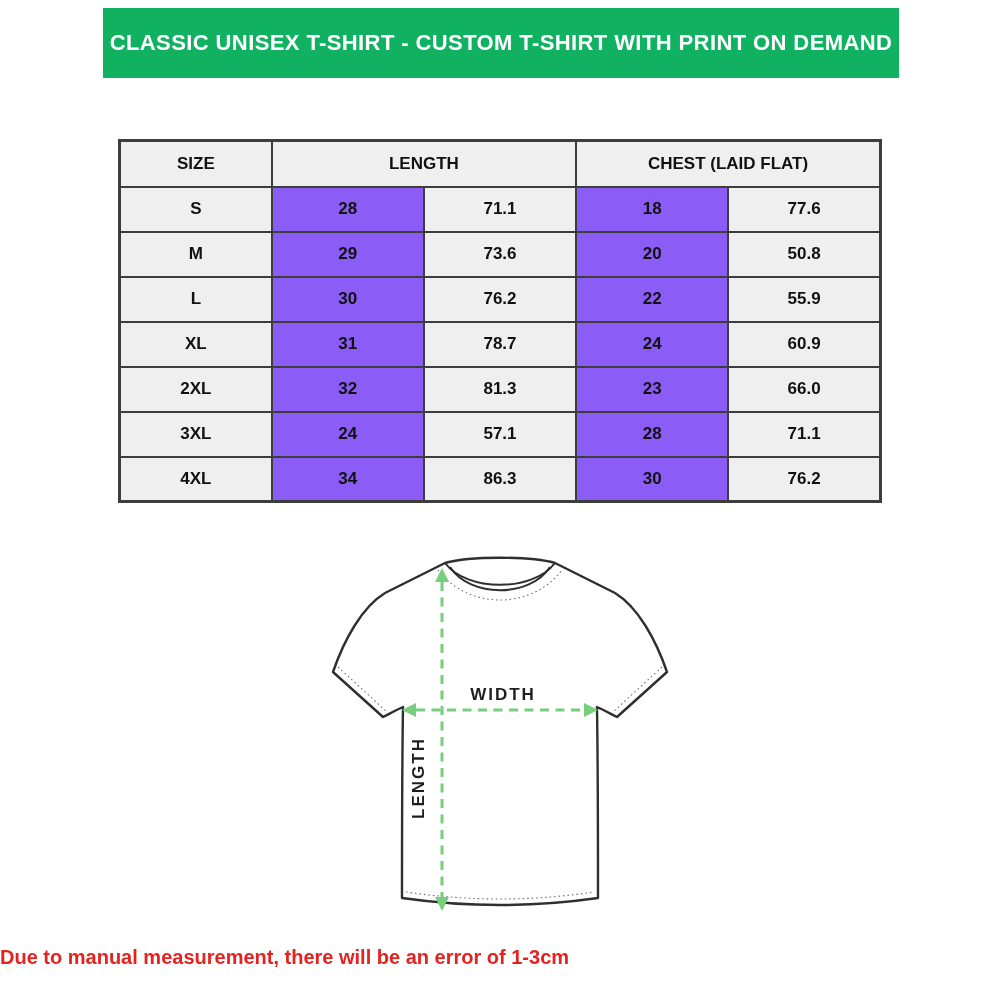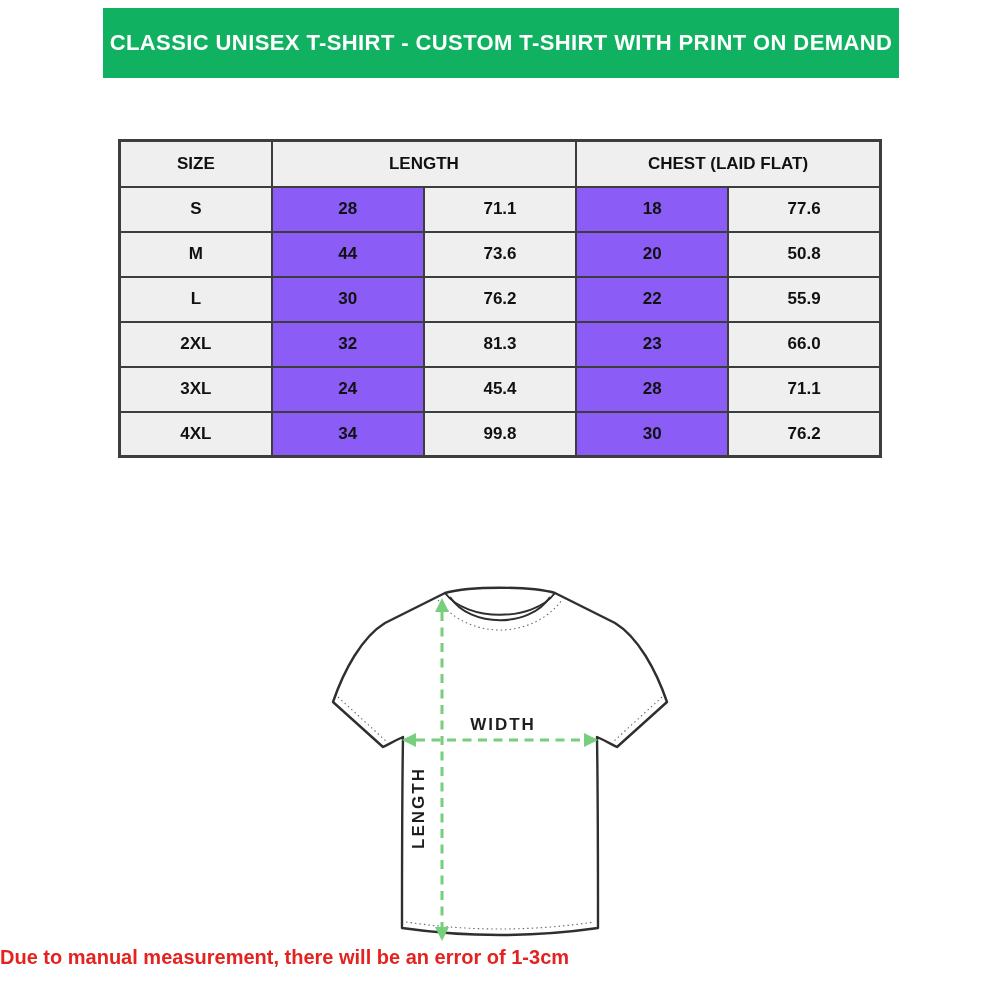--- a/index.html
+++ b/index.html
@@ -34,21 +34,21 @@
   }
   .size-table col{width:20%;}
   .size-table th,.size-table td{
     border:2px solid var(--table-border);
     text-align:center;vertical-align:middle;
     font-weight:bold;color:#111111;background:#8b5cf6;
   }
   .size-table th{height:46px;font-size:17px;}
   .size-table td{height:45px;font-size:17px;}
   .size-table .gray{background:var(--cell-gray);}
-  .diagram{position:absolute;left:320px;top:580px;width:360px;height:380px;}
+  .diagram{position:absolute;left:320px;top:550px;width:360px;height:380px;}
   .t-outline{fill:#ffffff;stroke:var(--outline);stroke-width:2.4;stroke-linejoin:round;}
   .t-line{fill:none;stroke:var(--outline);stroke-width:2;}
   .t-dot{fill:none;stroke:#6a6a6a;stroke-width:1.1;stroke-dasharray:1.5 3;}
   .arrow-line{fill:none;stroke:var(--arrow-green);stroke-width:3;stroke-dasharray:9 6.5;}
   .arrow-head{fill:var(--arrow-green);stroke:none;}
   .dim-label{
     font-family:"Liberation Sans", sans-serif;font-size:17px;font-weight:bold;
     fill:#1e1e1e;letter-spacing:2px;
   }
   .footer-note{
@@ -81,50 +81,57 @@
   <tbody>
     <tr>
       <td class="gray">S</td>
       <td>28</td>
       <td class="gray">71.1</td>
       <td>18</td>
       <td class="gray">77.6</td>
     </tr>
     <tr>
       <td class="gray">M</td>
-      <td>44</td>
+      <td>29</td>
       <td class="gray">73.6</td>
       <td>20</td>
       <td class="gray">50.8</td>
     </tr>
     <tr>
       <td class="gray">L</td>
       <td>30</td>
       <td class="gray">76.2</td>
       <td>22</td>
       <td class="gray">55.9</td>
     </tr>
     <tr>
+      <td class="gray">XL</td>
+      <td>31</td>
+      <td class="gray">78.7</td>
+      <td>24</td>
+      <td class="gray">60.9</td>
+    </tr>
+    <tr>
       <td class="gray">2XL</td>
       <td>32</td>
       <td class="gray">81.3</td>
       <td>23</td>
       <td class="gray">66.0</td>
     </tr>
     <tr>
       <td class="gray">3XL</td>
       <td>24</td>
-      <td class="gray">45.4</td>
+      <td class="gray">57.1</td>
       <td>28</td>
       <td class="gray">71.1</td>
     </tr>
     <tr>
       <td class="gray">4XL</td>
       <td>34</td>
-      <td class="gray">99.8</td>
+      <td class="gray">86.3</td>
       <td>30</td>
       <td class="gray">76.2</td>
     </tr>
   </tbody>
 </table>
 
 <div class="diagram">
   <svg width="360" height="380" viewBox="0 0 360 380" xmlns="http://www.w3.org/2000/svg">
 
     <path class="t-outline" d="M125,13

